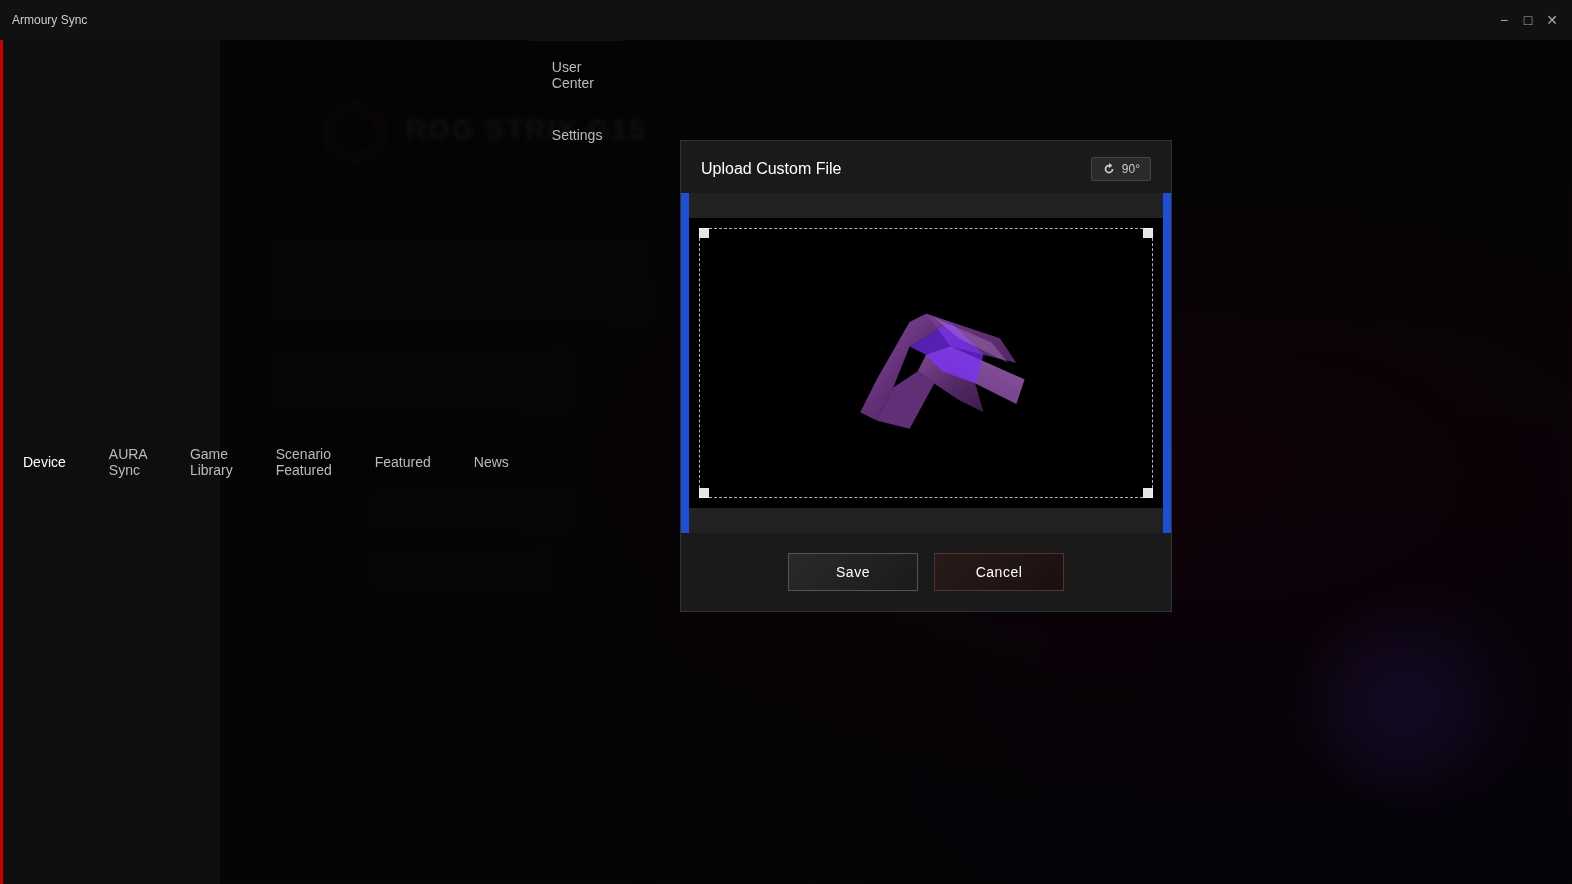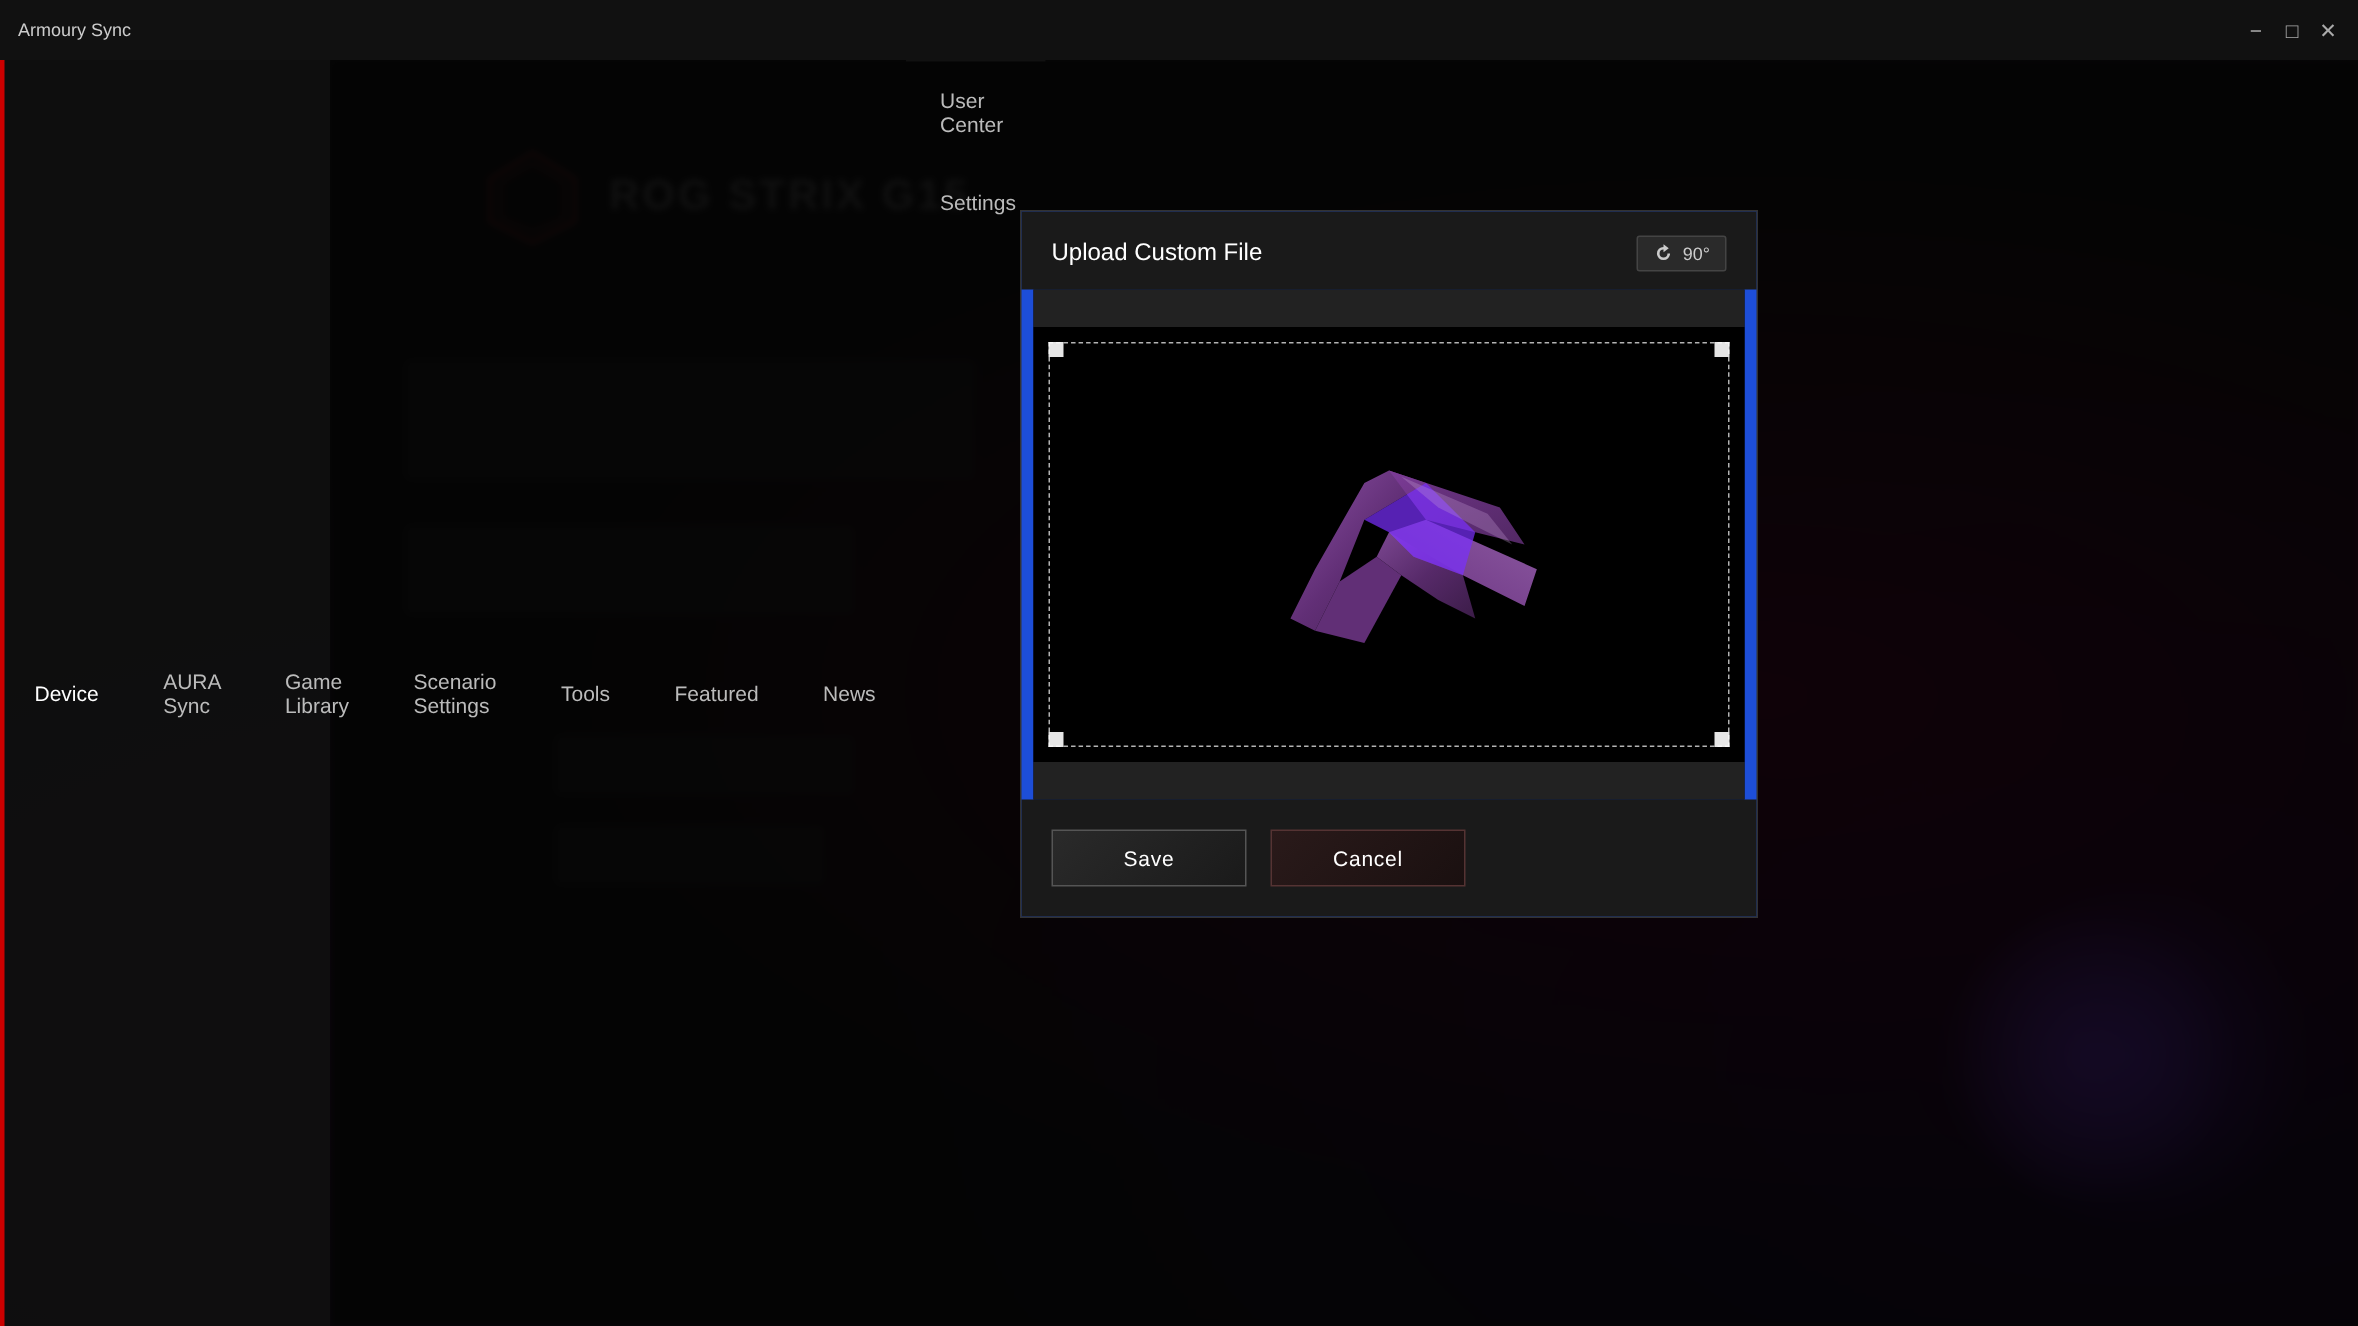--- a/index.html
+++ b/index.html
@@ -224,20 +224,21 @@
     .preview-bottom-bar {
       height: 25px;
       background: #222;
     }
 
     
     .dialog-footer {
       padding: 20px;
       display: flex;
       gap: 16px;
+      justify-content: center;
       background: #1a1a1a;
     }
 
     .dialog-btn {
       width: 130px;
       height: 38px;
       font-size: 14px;
       cursor: pointer;
       border: none;
       font-family: inherit;
@@ -292,24 +293,21 @@
   <div class="sidebar-item active">
     <span>Device</span>
   </div>
   <div class="sidebar-item">
     <span>AURA Sync</span>
   </div>
   <div class="sidebar-item">
     <span>Game Library</span>
   </div>
   <div class="sidebar-item">
-    <span>Scenario Settings</span>
-  </div>
-  <div class="sidebar-item">
-    <span>Tools</span>
+    <span>Scenario Featured</span>
   </div>
   <div class="sidebar-item">
     <span>Featured</span>
   </div>
   <div class="sidebar-item">
     <span>News</span>
   </div>
 
   <div class="sidebar-spacer"></div>
 

